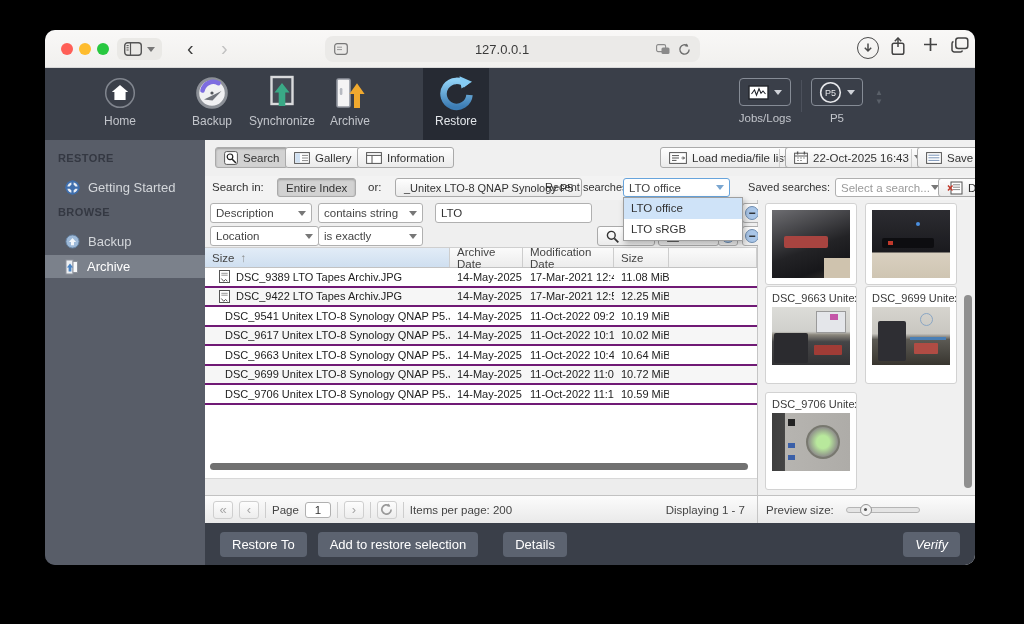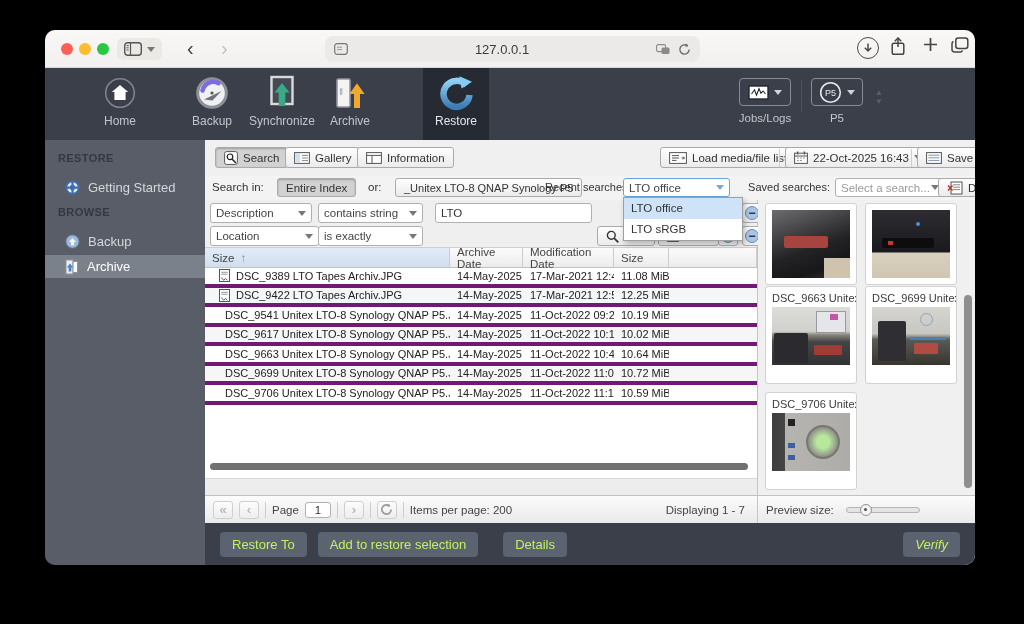--- a/index.html
+++ b/index.html
@@ -67,21 +67,21 @@
   .dditem { height:21px; line-height:21px; padding:0 7px; }
   .dditem.hl { background:#cfe3f8; }
 
   
   .split { flex:1; min-height:0; display:flex; position:relative; }
   .main-col { width:553px; flex:none; display:flex; flex-direction:column; border-right:1px solid #c5c5c5; background:#fff; }
   .tablewrap { flex:1; background:#fff; position:relative; overflow:hidden; }
   .thead { display:flex; height:20px; border-bottom:1px solid #c2c2c2; font-size:11.5px; color:#444; }
   .th { background:linear-gradient(#fbfbfb,#ececec); border-right:1px solid #cdcdcd; display:flex; align-items:center; padding:0 7px; gap:4px; }
   .th.sorted { background:linear-gradient(#e2ecf7,#cfdff0); }
-  .trow { display:flex; height:19.5px; align-items:center; font-size:11px; color:#222; border-bottom:4px solid #701a75;text-align:center; }
+  .trow { display:flex; height:19.5px; align-items:center; font-size:11px; color:#222; border-bottom:2px solid #701a75;text-align:center; }
   .trow:nth-child(odd) { background:#f6f6f6; }
   .tc { padding:0 7px; white-space:nowrap; overflow:hidden; }
   .tc-name { width:245px; display:flex; align-items:center; gap:6px; padding-left:14px; }
   .tc-a { width:73px; } .tc-m { width:91px; } .tc-s { width:55px; }
   .hscroll { position:absolute; left:5px; bottom:8px; width:538px; height:7px; border-radius:4px; background:#717171; }
   .spacer { height:17px; background:#ededed; border-top:1px solid #d8d8d8; }
   .statusbar { height:28px; background:linear-gradient(#fcfcfc,#e9e9e9); border-top:1px solid #c2c2c2; display:flex; align-items:center; gap:6px; padding:0 8px; font-size:11.5px; color:#444; }
   .pgbtn { width:20px; height:18px; border:1px solid #cfcfcf; border-radius:3px; background:linear-gradient(#fdfdfd,#ededed); color:#a6a6a6; font-size:13px; display:flex; align-items:center; justify-content:center; }
   .vsep { width:1px; height:16px; background:#cdcdcd; }
   .pg-input { width:26px; height:16px; text-align:center; }
@@ -99,21 +99,21 @@
   .ph4 { background:linear-gradient(to bottom,#d6d4ce 0%,#c9c7c1 46%,#5c5a54 56%,#38352f 100%); }
   .ph5 { background:linear-gradient(to right,#3e3e3e 0%,#444 16%,#b6b4b0 17%,#aeaca8 100%); }
   .vscroll { position:absolute; right:3px; top:95px; width:8px; height:193px; border-radius:4px; background:#8f8f8f; }
   .previewbar { position:absolute; left:0; right:0; bottom:0; height:28px; background:linear-gradient(#fcfcfc,#e9e9e9); border-top:1px solid #c2c2c2; display:flex; align-items:center; padding:0 8px; font-size:11.5px; color:#444; }
   .slider-track { position:relative; margin-left:12px; width:74px; height:6px; background:#e4e4e4; border:1px solid #b5b5b5; border-radius:3px; }
   .slider-thumb { position:absolute; left:13px; top:-4px; width:12px; height:12px; border-radius:50%; background:#f3f3f3; border:1px solid #939393; }
   .slider-thumb:after { content:""; position:absolute; left:3.5px; top:3.5px; width:3px; height:3px; border-radius:50%; background:#555; }
 
   
   .bottombar { height:42px; background:#3a3f49; display:flex; align-items:center; gap:11px; padding:0 15px; }
-  .dbtn { background:#5c6370; color:#bef264; border:none; border-radius:4px; font-size:13px; padding:5px 12px; white-space:nowrap; }
+  .dbtn { background:#5c6370; color:#ffffff; border:none; border-radius:4px; font-size:13px; padding:5px 12px; white-space:nowrap; }
   .verify { margin-left:auto;font-style:italic; }
 </style>
 </head>
 <body>
 
 <div class="window">
 
   <div class="titlebar">
     <span class="light l-close"></span>
     <span class="light l-min"></span>

